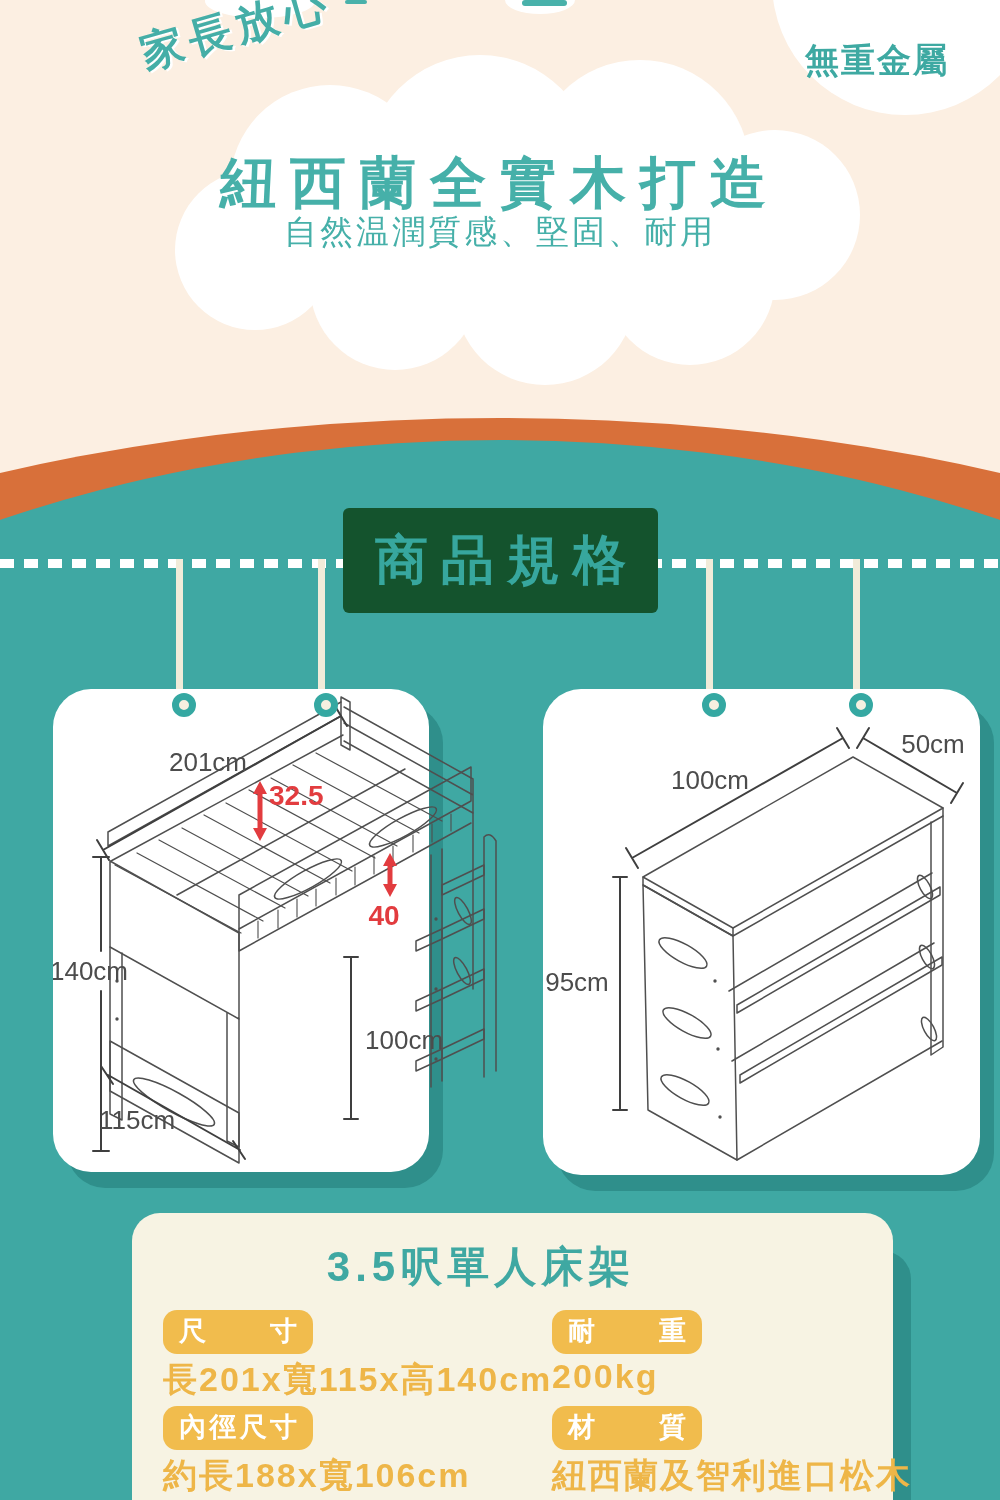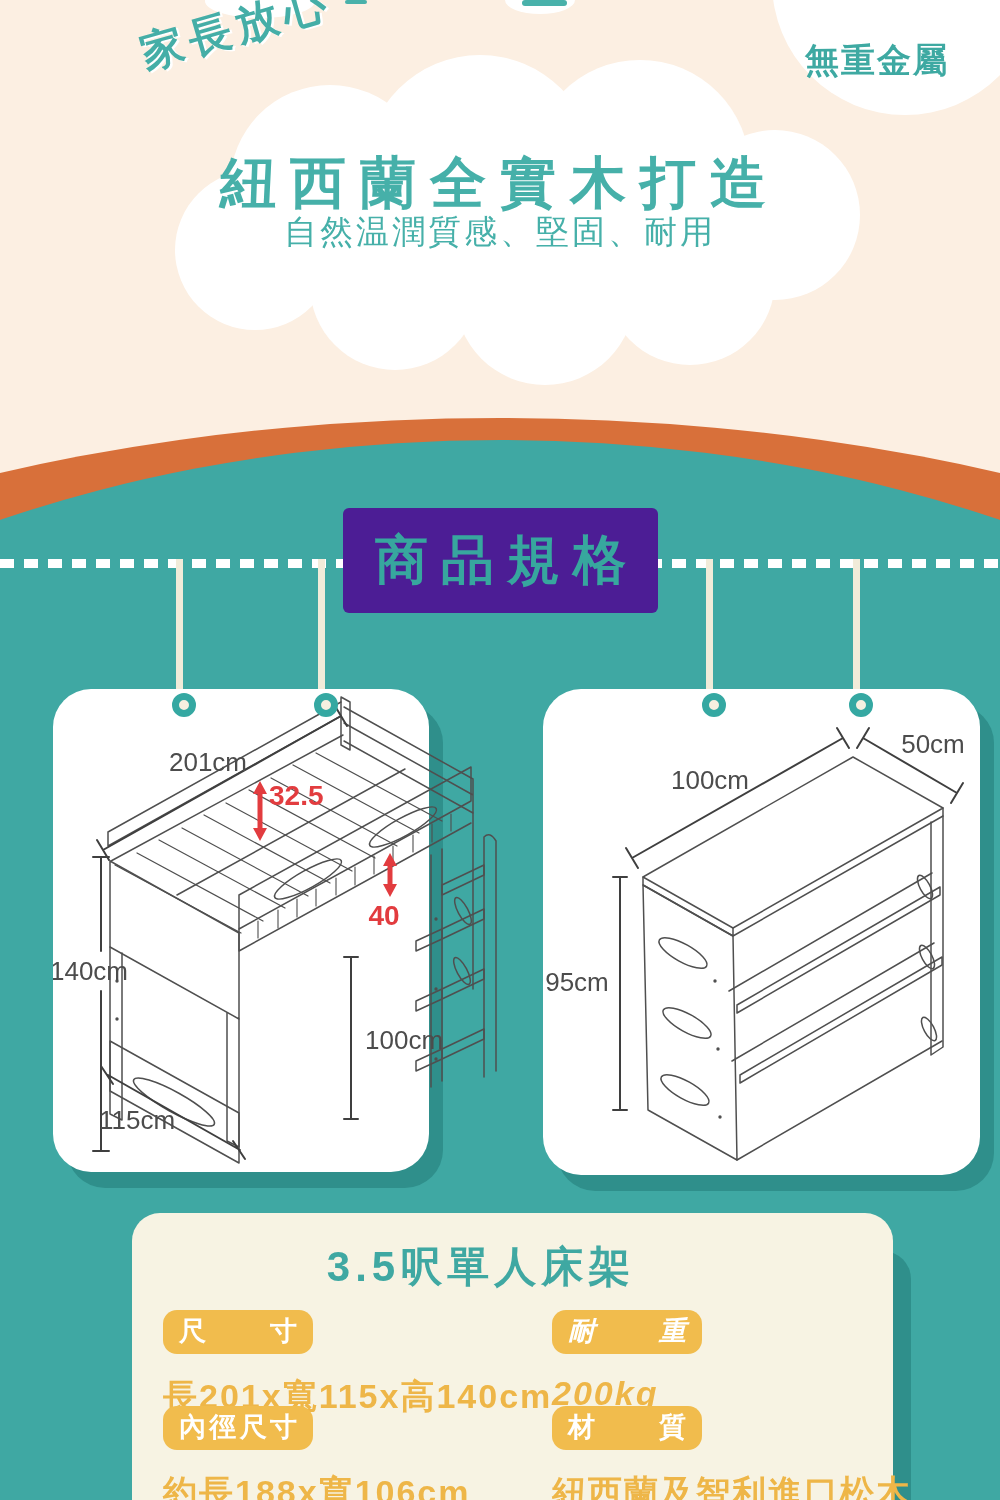--- a/index.html
+++ b/index.html
@@ -34,21 +34,21 @@
   }
   
   .arc-orange{position:absolute;left:-600px;top:418px;width:2200px;height:1006px;background:#d8703a;border-radius:50%;}
   .arc-teal{position:absolute;left:-550px;top:440px;width:2100px;height:1326px;background:#3fa8a3;border-radius:50%;}
   .dash-line{
     position:absolute;left:0;top:559px;width:1000px;height:9px;
     background:repeating-linear-gradient(90deg,#ffffff 0 14px,rgba(0,0,0,0) 14px 24px);
   }
   .spec-box{
     position:absolute;left:343px;top:508px;width:315px;height:105px;
-    background:#4c1d95;border-radius:6px;
+    background:#14532d;border-radius:6px;
     display:flex;align-items:center;justify-content:center;
   }
   .spec-box span{color:#37a79e;font-size:53px;font-weight:bold;letter-spacing:13px;padding-left:13px;}
   .string{position:absolute;width:7px;background:#f1ebd9;top:559px;height:141px;}
   .ring{position:absolute;width:10px;height:10px;border:7px solid #35a8a2;border-radius:50%;background:#f6f0e0;top:693px;}
   
   .card{
     position:absolute;background:#ffffff;border-radius:38px;
     box-shadow:14px 16px 0 #2f8f8b;
   }
@@ -67,24 +67,24 @@
     position:absolute;left:0;top:26px;width:698px;text-align:center;
     color:#3fa8a2;font-size:42px;font-weight:bold;letter-spacing:5px;
   }
   .spec-item{position:absolute;width:360px;}
   .pill{
     width:118px;height:44px;background:#f1bc4d;border-radius:14px;
     color:#ffffff;font-size:27px;font-weight:bold;line-height:42px;
     padding:0 16px;text-align:justify;text-align-last:justify;
   }
   .spec-value{
-    margin-top:20px;color:#eeb648;font-size:34px;font-weight:bold;letter-spacing:2px;white-space:nowrap;
+    margin-top:3px;color:#eeb648;font-size:34px;font-weight:bold;letter-spacing:2px;white-space:nowrap;
   }
   .item-0{left:31px;top:97px;}
-  .item-1{left:420px;top:97px;font-style:italic;}
+  .item-1{left:420px;top:97px;}
   .item-2{left:31px;top:193px;}
   .item-3{left:420px;top:193px;}
 </style>
 </head>
 <body>
 
 <div id="page">
 
   <div class="cloud-circle" style="left:230px;top:85px;width:200px;height:200px;"></div>
   <div class="cloud-circle" style="left:365px;top:55px;width:230px;height:230px;"></div>

